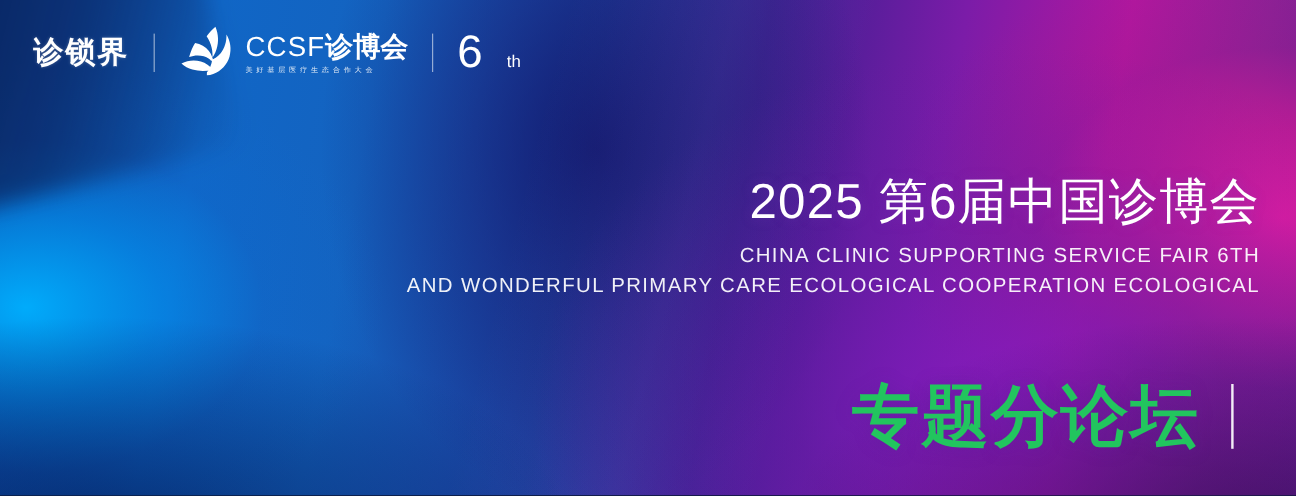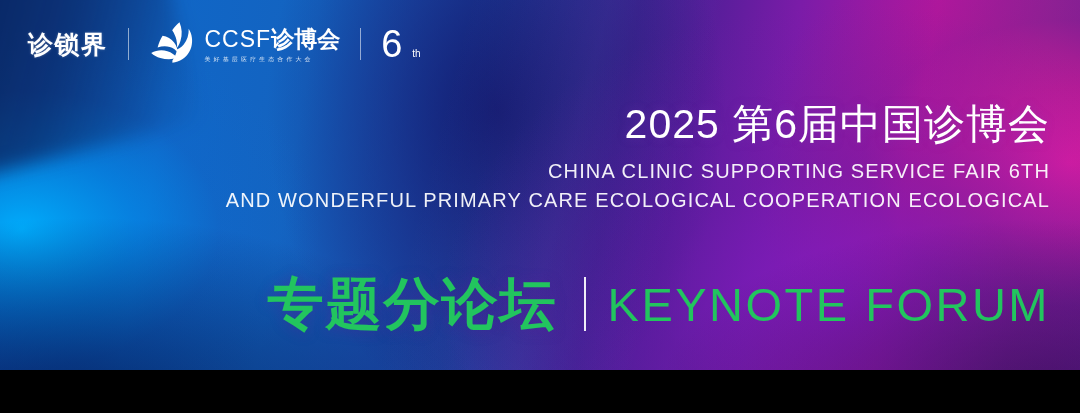--- a/index.html
+++ b/index.html
@@ -3,21 +3,21 @@
 <meta charset="utf-8">
 <style>
   html, body {
     margin: 0;
     padding: 0;
     background: #000;
   }
   #banner {
     position: relative;
     width: 1080px;
-    height: 370px;
+    height: 413px;
     overflow: hidden;
     font-family: "Liberation Sans", "DejaVu Sans", sans-serif;
     background: #1b3a8f;
     user-select: none;
   }
 
   
   .bg-layer {
     position: absolute;
     inset: 0;
@@ -157,43 +157,44 @@
     align-items: baseline;
     color: #ffffff;
     white-space: nowrap;
   }
   .edition-num {
     font-size: 38px;
     font-weight: 300;
     line-height: 1;
   }
   .edition-ord {
-    font-size: 10px;
-    font-weight: 400;
-    margin-left: 10px;
+    font-size: 14px;
+    font-weight: 400;
+    margin-left: 20px;
   }
 
   
   .title-block {
     position: absolute;
     right: 30px;
     top: 98px;
     text-align: right;
     color: #ffffff;
   }
   .title-line {
     font-size: 41px;
     font-weight: 400;
     letter-spacing: 1px;
     line-height: 1.28;
     white-space: nowrap;
     text-shadow: 0 0 10px rgba(120,60,180,0.35);
+    margin-top: 44px;
   }
   .en-line {
-    font-size: 20px;
+    font-size: 17px;
     font-weight: 400;
     letter-spacing: 1.15px;
     line-height: 1.45;
     color: rgba(255,255,255,0.93);
     white-space: nowrap;
   }
   .en-wrap { margin-top: 7px; }
 
   
   .forum-row {
@@ -272,16 +273,15 @@
     <div class="title-line">2025 第6届中国诊博会</div>
     <div class="en-wrap">
       <div class="en-line">CHINA CLINIC SUPPORTING SERVICE FAIR 6TH</div>
       <div class="en-line">AND WONDERFUL PRIMARY CARE ECOLOGICAL COOPERATION ECOLOGICAL</div>
     </div>
   </div>
 
   <div class="forum-row">
     <span class="forum-cn">专题分论坛</span>
     <span class="forum-divider"></span>
-    <span class="forum-en">KEYNOTE FORUM</span>
   </div>
 
 </div>
 
 </body></html>

